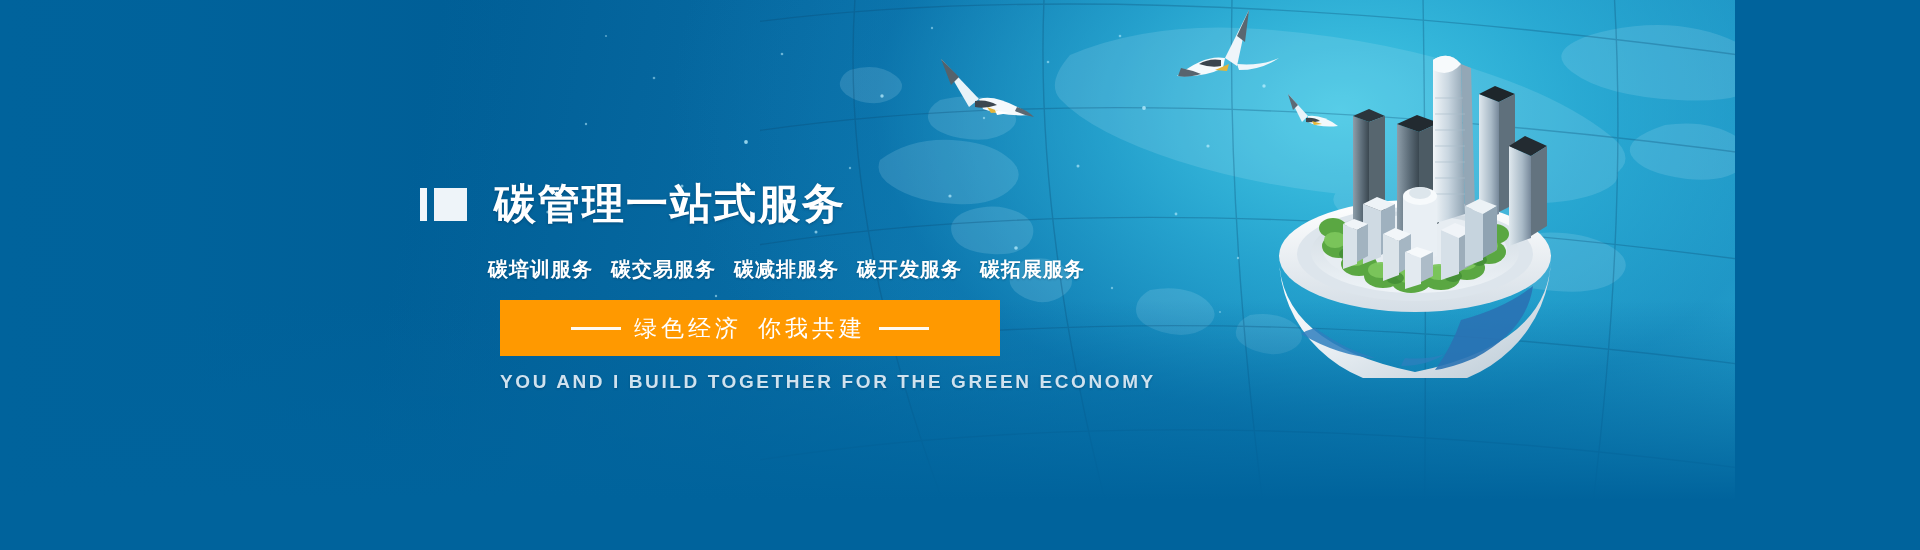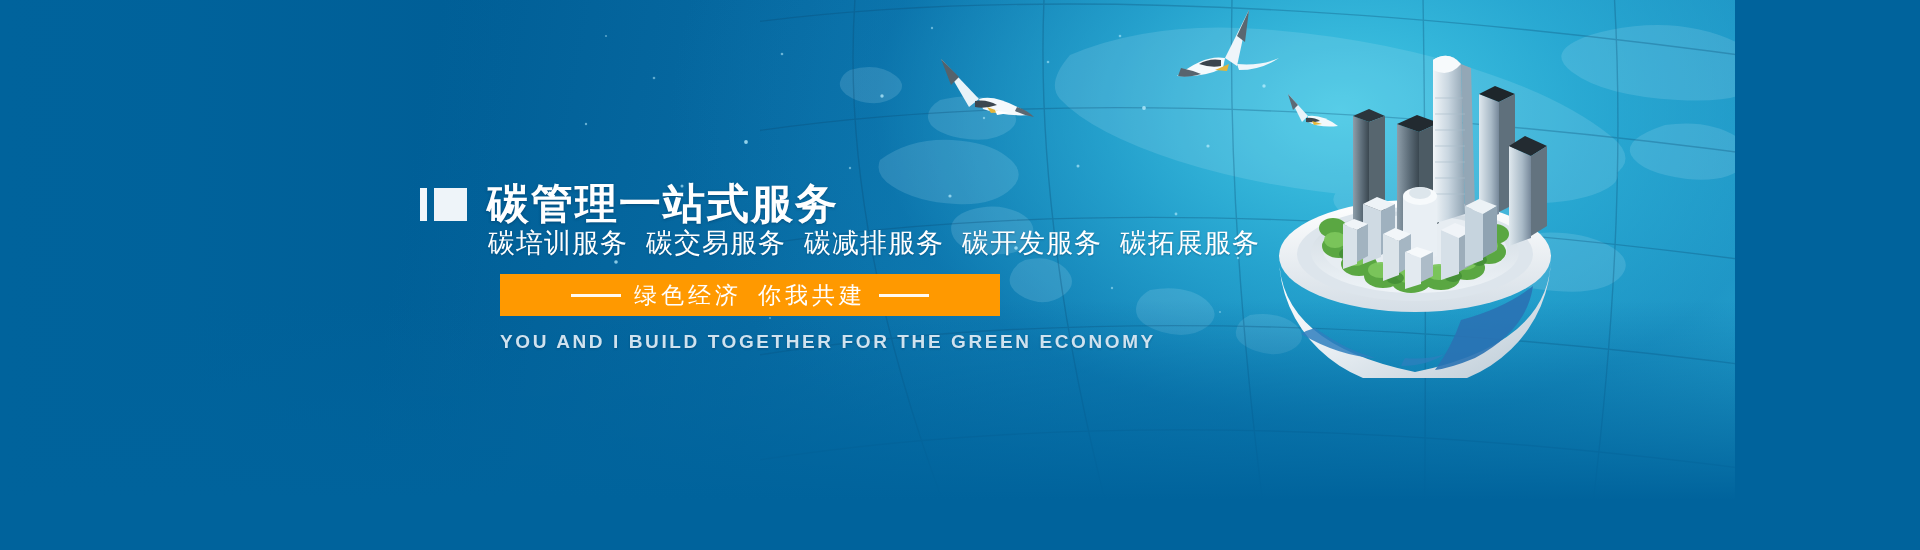--- a/index.html
+++ b/index.html
@@ -54,42 +54,42 @@
   .bird-1{left:935px;top:55px;width:105px;height:80px;}
   .bird-2{left:1175px;top:8px;width:120px;height:92px;}
   .bird-3{left:1280px;top:92px;width:62px;height:46px;}
 
   
   .scene{position:absolute;left:1255px;top:28px;width:320px;height:350px;}
 
   
   .copy{position:absolute;left:420px;top:178px;width:760px;}
 
-  .title-row{display:flex;align-items:center;gap:0;height:52px;}
+  .title-row{display:flex;align-items:center;gap:7px;height:52px;}
   .mark{display:flex;align-items:center;gap:7px;margin-right:20px;}
   .mark-bar{width:7px;height:33px;background:#f2f7fb;display:block;}
   .mark-sq{width:33px;height:33px;background:#eef4f9;display:block;}
   .title{
     font-size:42px;line-height:46px;font-weight:bold;color:#ffffff;
     letter-spacing:2px;white-space:nowrap;
     text-shadow:0 1px 3px rgba(0,30,60,.35);
   }
 
   .services{
-    margin-top:0;margin-left:68px;
-    font-size:27px;line-height:26px;color:#ffffff;font-weight:normal;
+    margin-top:26px;margin-left:68px;
+    font-size:20px;line-height:26px;color:#ffffff;font-weight:bold;
     letter-spacing:1px;white-space:nowrap;
     text-shadow:0 1px 2px rgba(0,30,60,.30);
   }
   .services span{margin-right:18px;}
   .services span:last-child{margin-right:0;}
 
   .ribbon{
     margin-top:18px;margin-left:80px;
-    width:500px;height:42px;
+    width:500px;height:56px;
     background:#ff9900;
     display:flex;align-items:center;justify-content:center;gap:13px;
   }
   .ribbon-dash{width:50px;height:3px;background:#fff;display:block;opacity:.95;}
   .ribbon-text{
     font-size:23px;line-height:26px;color:#ffffff;letter-spacing:4px;
     white-space:nowrap;
   }
   .ribbon-text .gap{display:inline-block;width:16px;}
 

